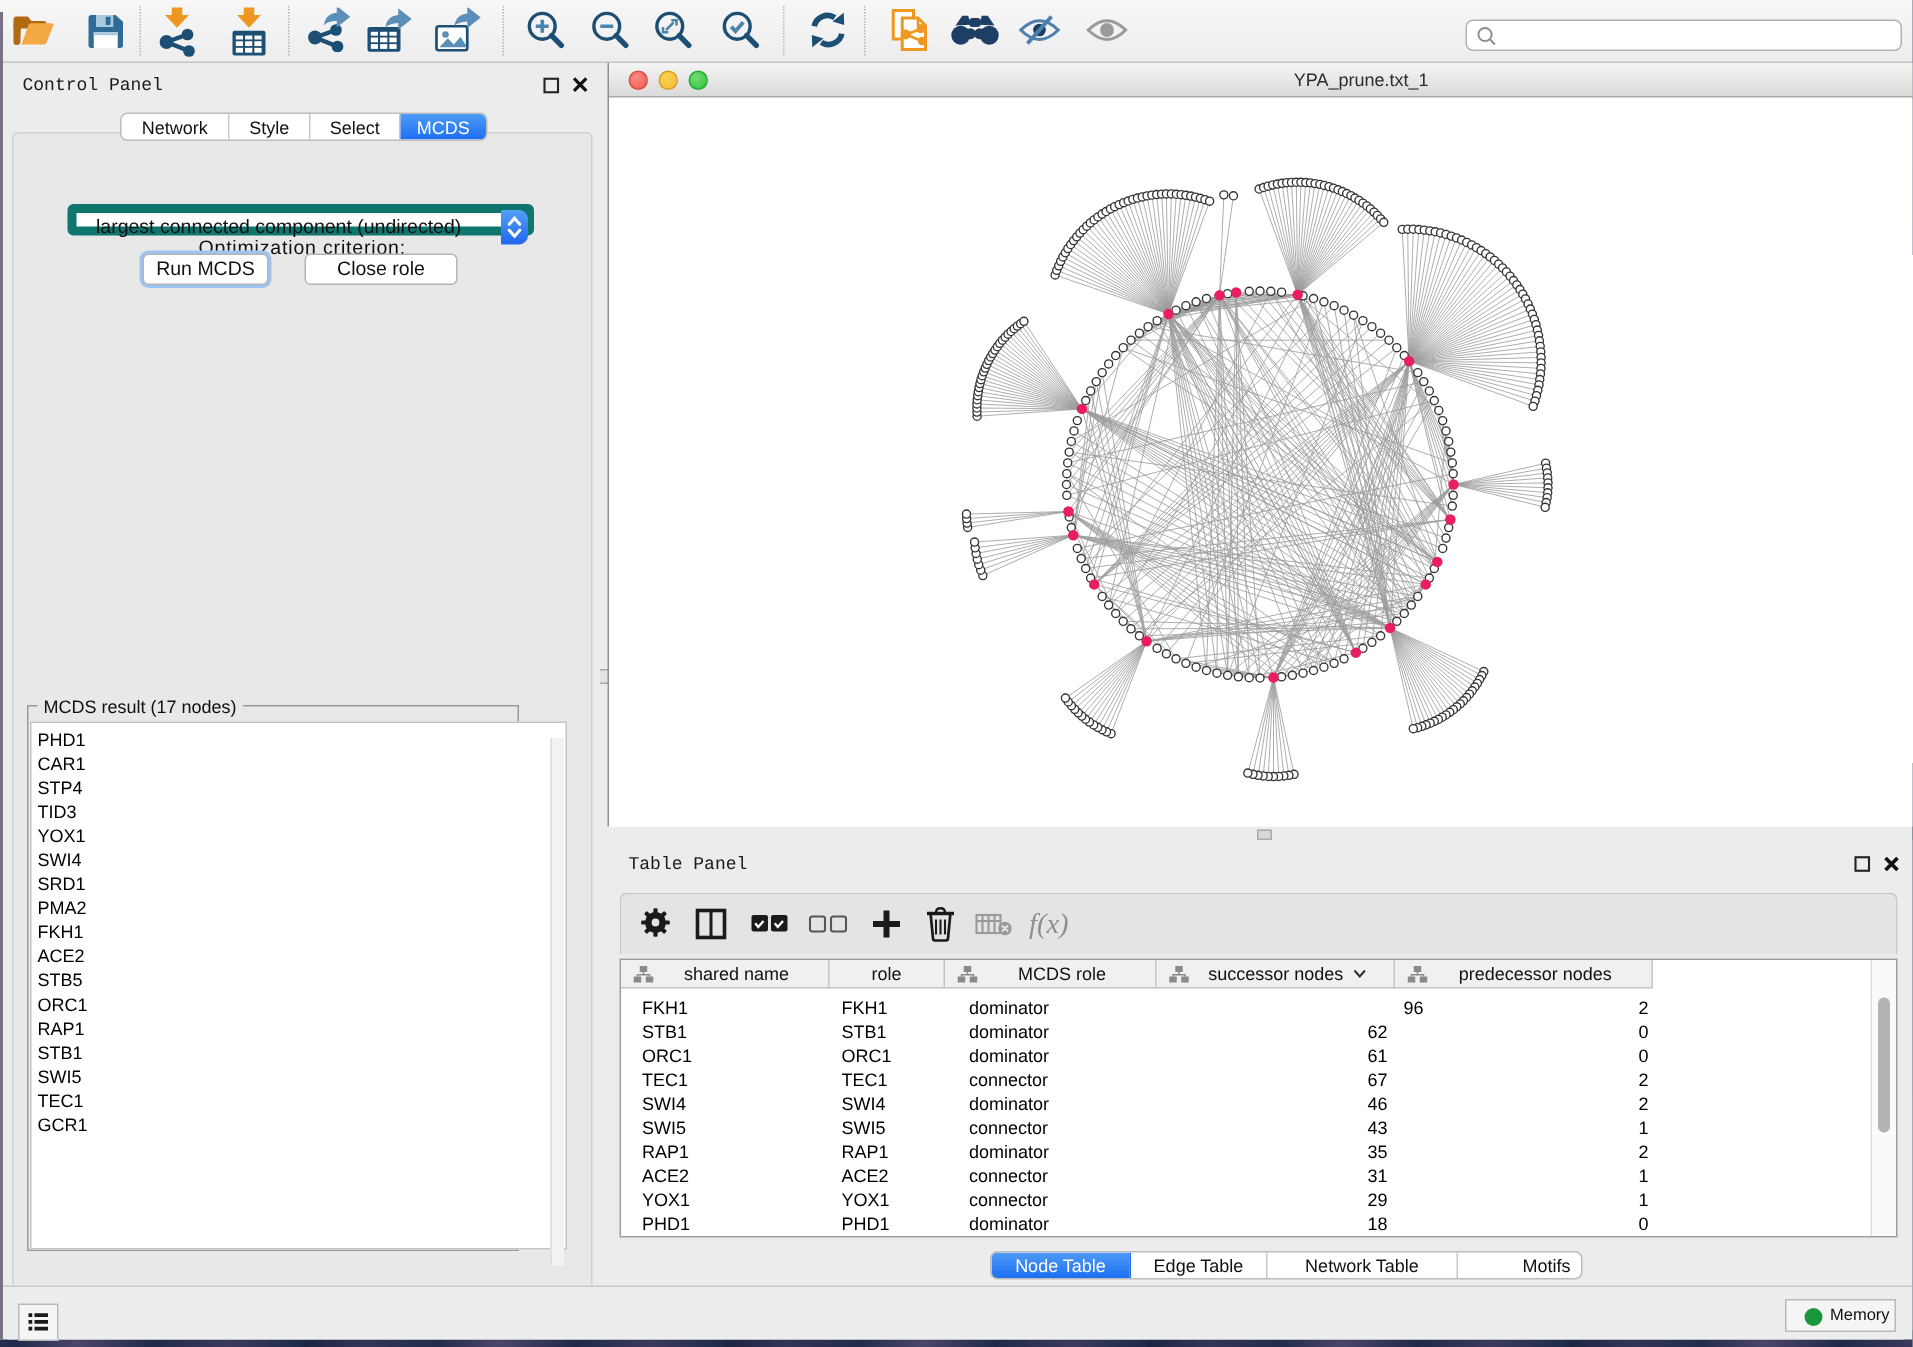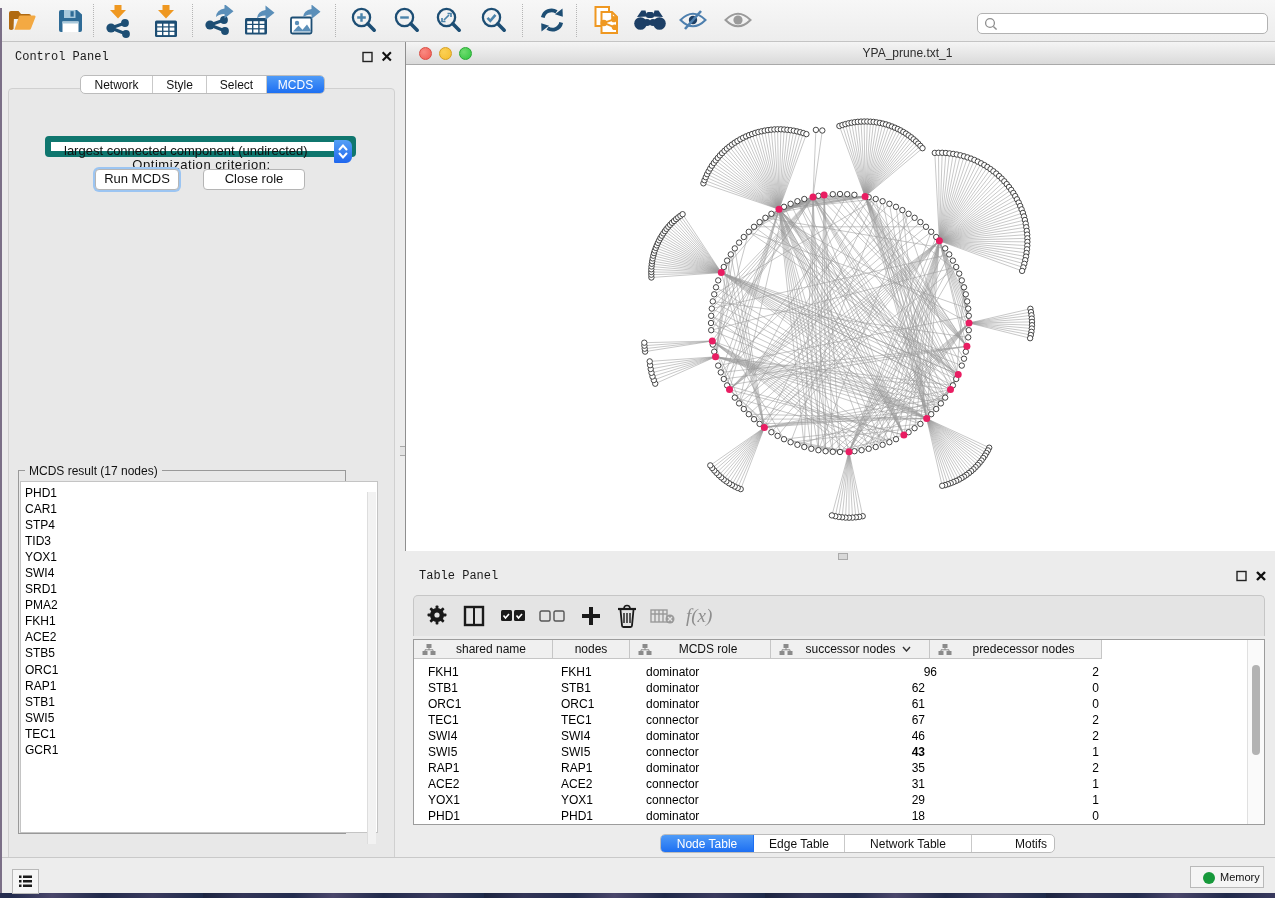--- a/index.html
+++ b/index.html
@@ -1168,21 +1168,21 @@
   <div id="ttable">
     <div id="thead">
       <div class="hc" style="width:139px;"><svg class="tree" width="14" height="13" viewBox="0 0 14 13">
               <g fill="#8a8a8a">
                 <rect x="4.5" y="1" width="5" height="4"></rect>
                 <rect x="0.5" y="8" width="5" height="4"></rect>
                 <rect x="8.5" y="8" width="5" height="4"></rect>
                 <path d="M7 5 v2 M3 8 v-1.2 h8 V8" stroke="#8a8a8a" fill="none" stroke-width="1"></path>
               </g>
             </svg>shared name</div>
-      <div class="hc noi" style="width:77px;">nodes</div>
+      <div class="hc noi" style="width:77px;">role</div>
       <div class="hc" style="width:141px;"><svg class="tree" width="14" height="13" viewBox="0 0 14 13">
               <g fill="#8a8a8a">
                 <rect x="4.5" y="1" width="5" height="4"></rect>
                 <rect x="0.5" y="8" width="5" height="4"></rect>
                 <rect x="8.5" y="8" width="5" height="4"></rect>
                 <path d="M7 5 v2 M3 8 v-1.2 h8 V8" stroke="#8a8a8a" fill="none" stroke-width="1"></path>
               </g>
             </svg>MCDS role</div>
       <div class="hc" style="width:159px;"><svg class="tree" width="14" height="13" viewBox="0 0 14 13">
               <g fill="#8a8a8a">
@@ -1200,21 +1200,21 @@
                 <rect x="0.5" y="8" width="5" height="4"></rect>
                 <rect x="8.5" y="8" width="5" height="4"></rect>
                 <path d="M7 5 v2 M3 8 v-1.2 h8 V8" stroke="#8a8a8a" fill="none" stroke-width="1"></path>
               </g>
             </svg>predecessor nodes</div>
     </div>
     <div id="tbody">
           <div class="trow" style="left:14px; top:24px;">FKH1</div>
           <div class="trow" style="left:147px; top:24px;">FKH1</div>
           <div class="trow" style="left:232px; top:24px;">dominator</div>
-          <div class="trow" style="left:443px; top:24px; width:80px; text-align:right;">96</div>
+          <div class="trow" style="left:455px; top:24px; width:80px; text-align:right;">96</div>
           <div class="trow" style="left:605px; top:24px; width:80px; text-align:right;">2</div>
           <div class="trow" style="left:14px; top:40px;">STB1</div>
           <div class="trow" style="left:147px; top:40px;">STB1</div>
           <div class="trow" style="left:232px; top:40px;">dominator</div>
           <div class="trow" style="left:431px; top:40px; width:80px; text-align:right;">62</div>
           <div class="trow" style="left:605px; top:40px; width:80px; text-align:right;">0</div>
           <div class="trow" style="left:14px; top:56px;">ORC1</div>
           <div class="trow" style="left:147px; top:56px;">ORC1</div>
           <div class="trow" style="left:232px; top:56px;">dominator</div>
           <div class="trow" style="left:431px; top:56px; width:80px; text-align:right;">61</div>
@@ -1225,21 +1225,21 @@
           <div class="trow" style="left:431px; top:72px; width:80px; text-align:right;">67</div>
           <div class="trow" style="left:605px; top:72px; width:80px; text-align:right;">2</div>
           <div class="trow" style="left:14px; top:88px;">SWI4</div>
           <div class="trow" style="left:147px; top:88px;">SWI4</div>
           <div class="trow" style="left:232px; top:88px;">dominator</div>
           <div class="trow" style="left:431px; top:88px; width:80px; text-align:right;">46</div>
           <div class="trow" style="left:605px; top:88px; width:80px; text-align:right;">2</div>
           <div class="trow" style="left:14px; top:104px;">SWI5</div>
           <div class="trow" style="left:147px; top:104px;">SWI5</div>
           <div class="trow" style="left:232px; top:104px;">connector</div>
-          <div class="trow" style="left:431px; top:104px; width:80px; text-align:right;font-weight:bold;">43</div>
+          <div class="trow" style="left:431px; top:104px; width:80px; text-align:right;">43</div>
           <div class="trow" style="left:605px; top:104px; width:80px; text-align:right;">1</div>
           <div class="trow" style="left:14px; top:120px;">RAP1</div>
           <div class="trow" style="left:147px; top:120px;">RAP1</div>
           <div class="trow" style="left:232px; top:120px;">dominator</div>
           <div class="trow" style="left:431px; top:120px; width:80px; text-align:right;">35</div>
           <div class="trow" style="left:605px; top:120px; width:80px; text-align:right;">2</div>
           <div class="trow" style="left:14px; top:136px;">ACE2</div>
           <div class="trow" style="left:147px; top:136px;">ACE2</div>
           <div class="trow" style="left:232px; top:136px;">connector</div>
           <div class="trow" style="left:431px; top:136px; width:80px; text-align:right;">31</div>

